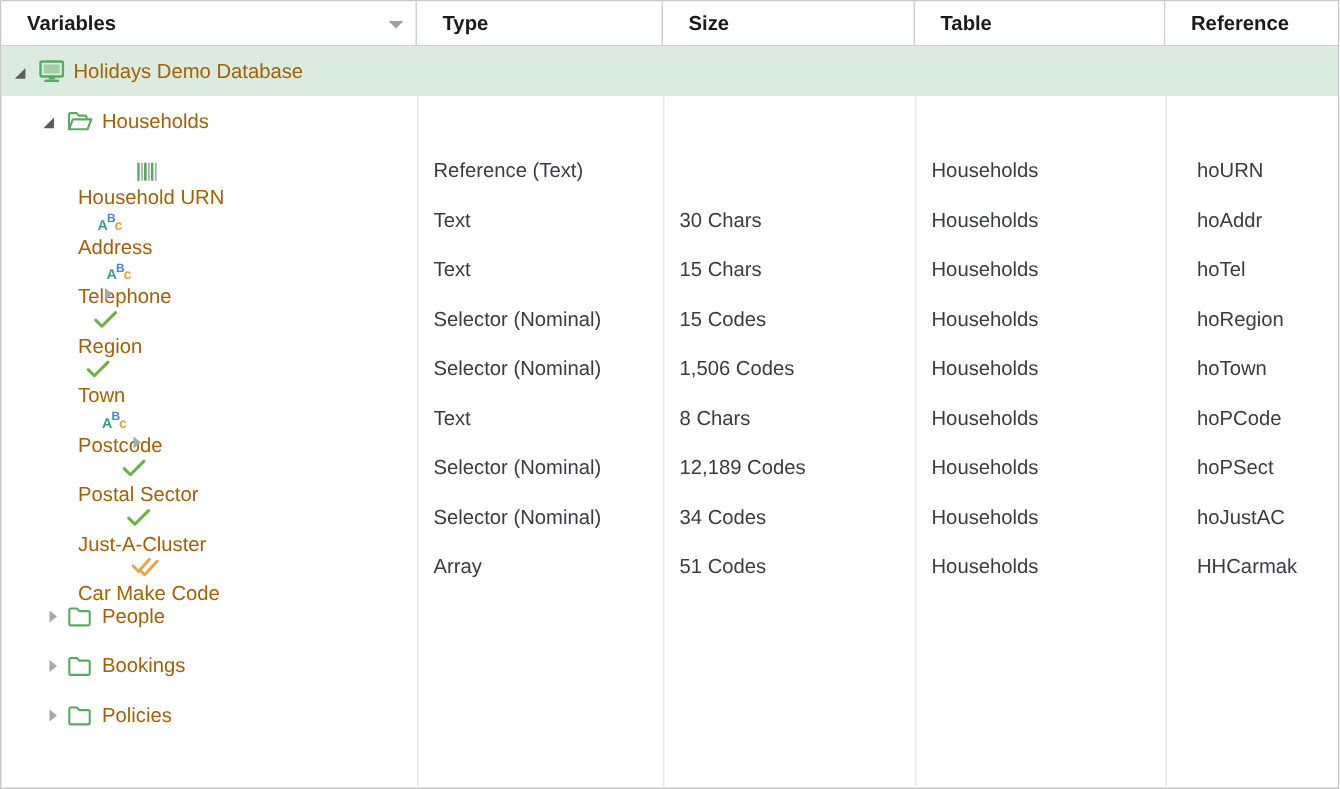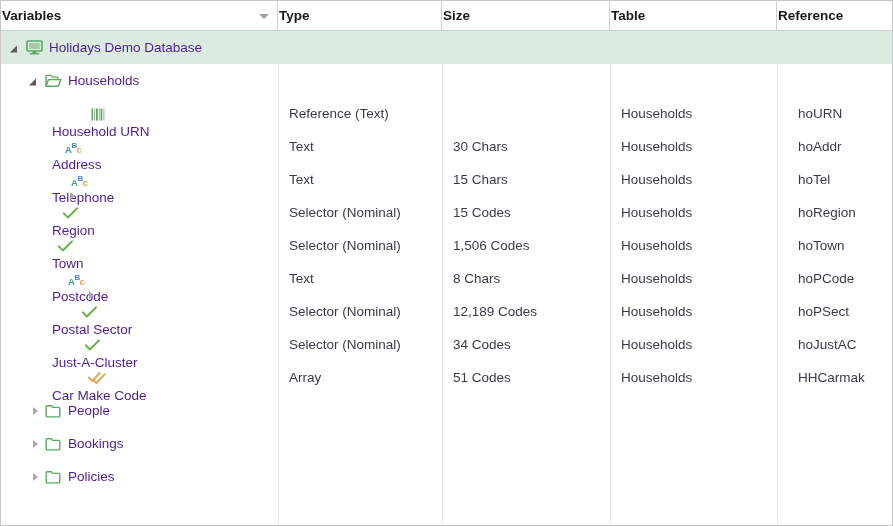--- a/index.html
+++ b/index.html
@@ -34,21 +34,21 @@
     border-top: 1px solid #c8c8c8;
   }
   .hcell {
     position: relative;
     box-sizing: border-box;
     display: flex;
     align-items: center;
     font-size: 13.5px;
     font-weight: bold;
     color: #1a1a1a;
-    padding-left: 1px;
+    padding-left: 17px;
     border-right: 1px solid #d0d0d0;
     background: #ffffff;
     user-select: none;
     white-space: nowrap;
     overflow: hidden;
   }
   .hcell:last-child { border-right: none; }
   .hcell-variables { width: 277px; }
   .hcell-type      { width: 164px; }
   .hcell-size      { width: 168px; }
@@ -143,21 +143,21 @@
   .vicon {
     width: 19px;
     height: 16px;
     flex: 0 0 19px;
     margin-right: 5px;
     display: flex;
     align-items: center;
     justify-content: center;
   }
   .vicon svg { display: block; }
-  .vlabel { color: #4c1d95; }
+  .vlabel { color: #a16207; }
 
   
   .ind-0 { padding-left: 8px; }
   .ind-1 { padding-left: 27px; }
   .ind-2 { padding-left: 51px; flex-direction: column; }
 </style>
 </head>
 <body>
 
 <div id="app">

